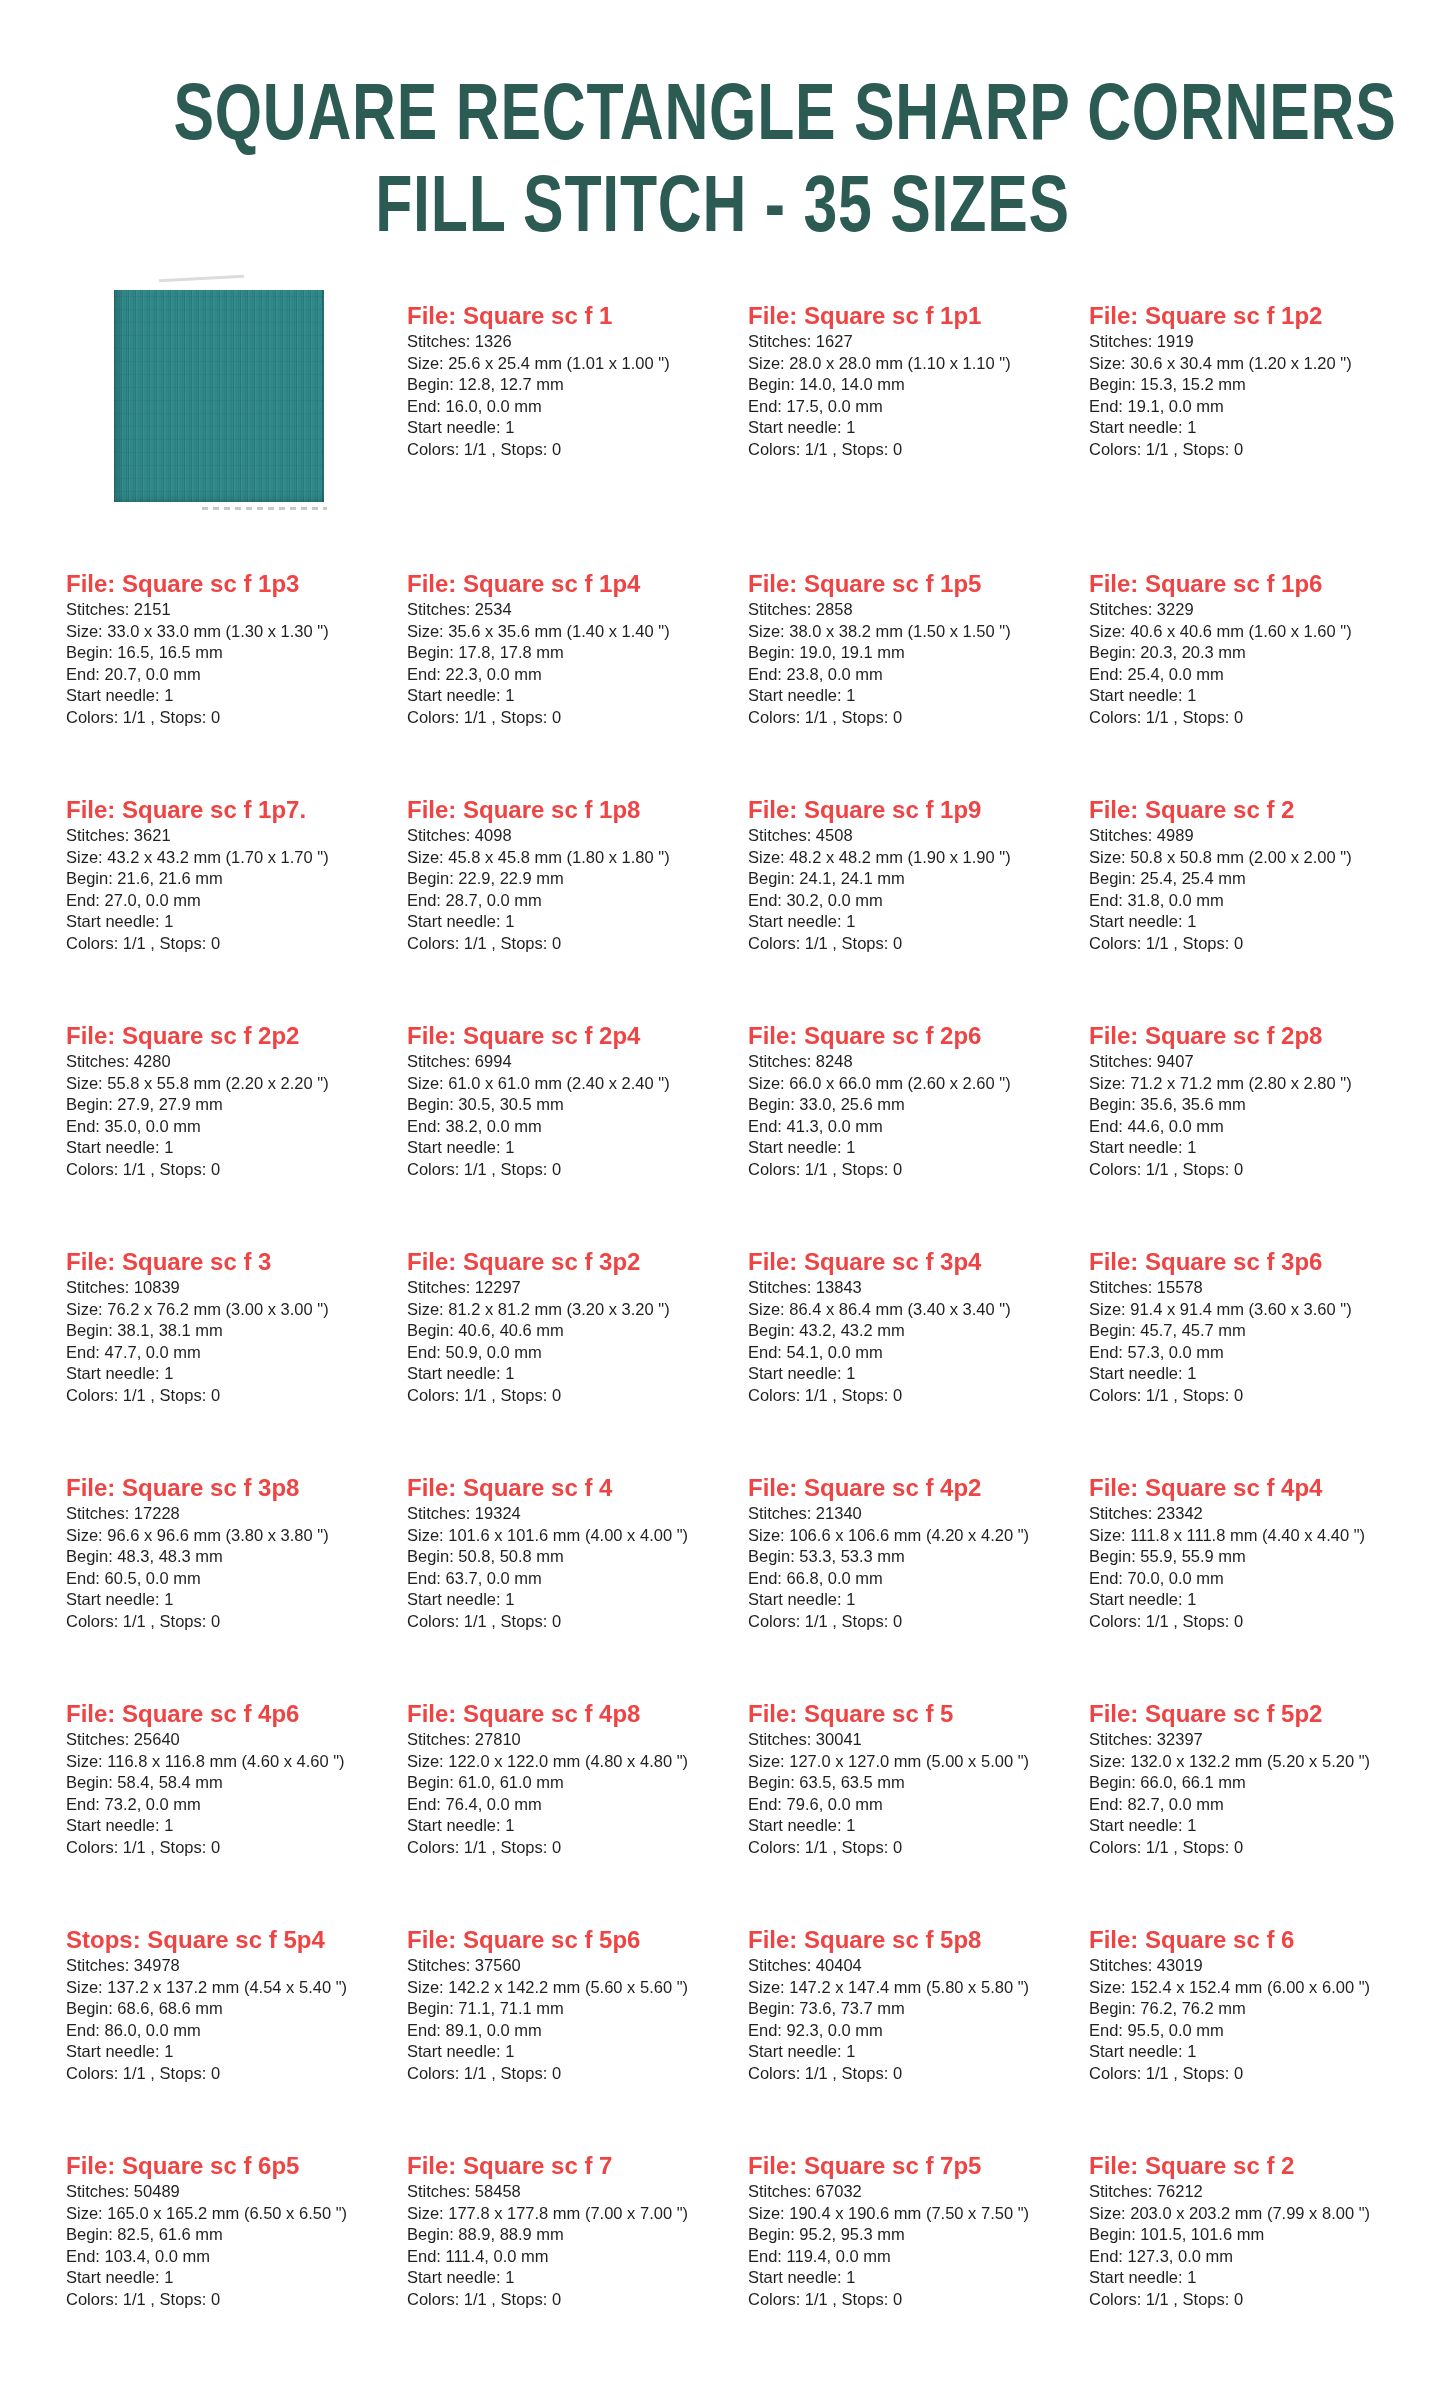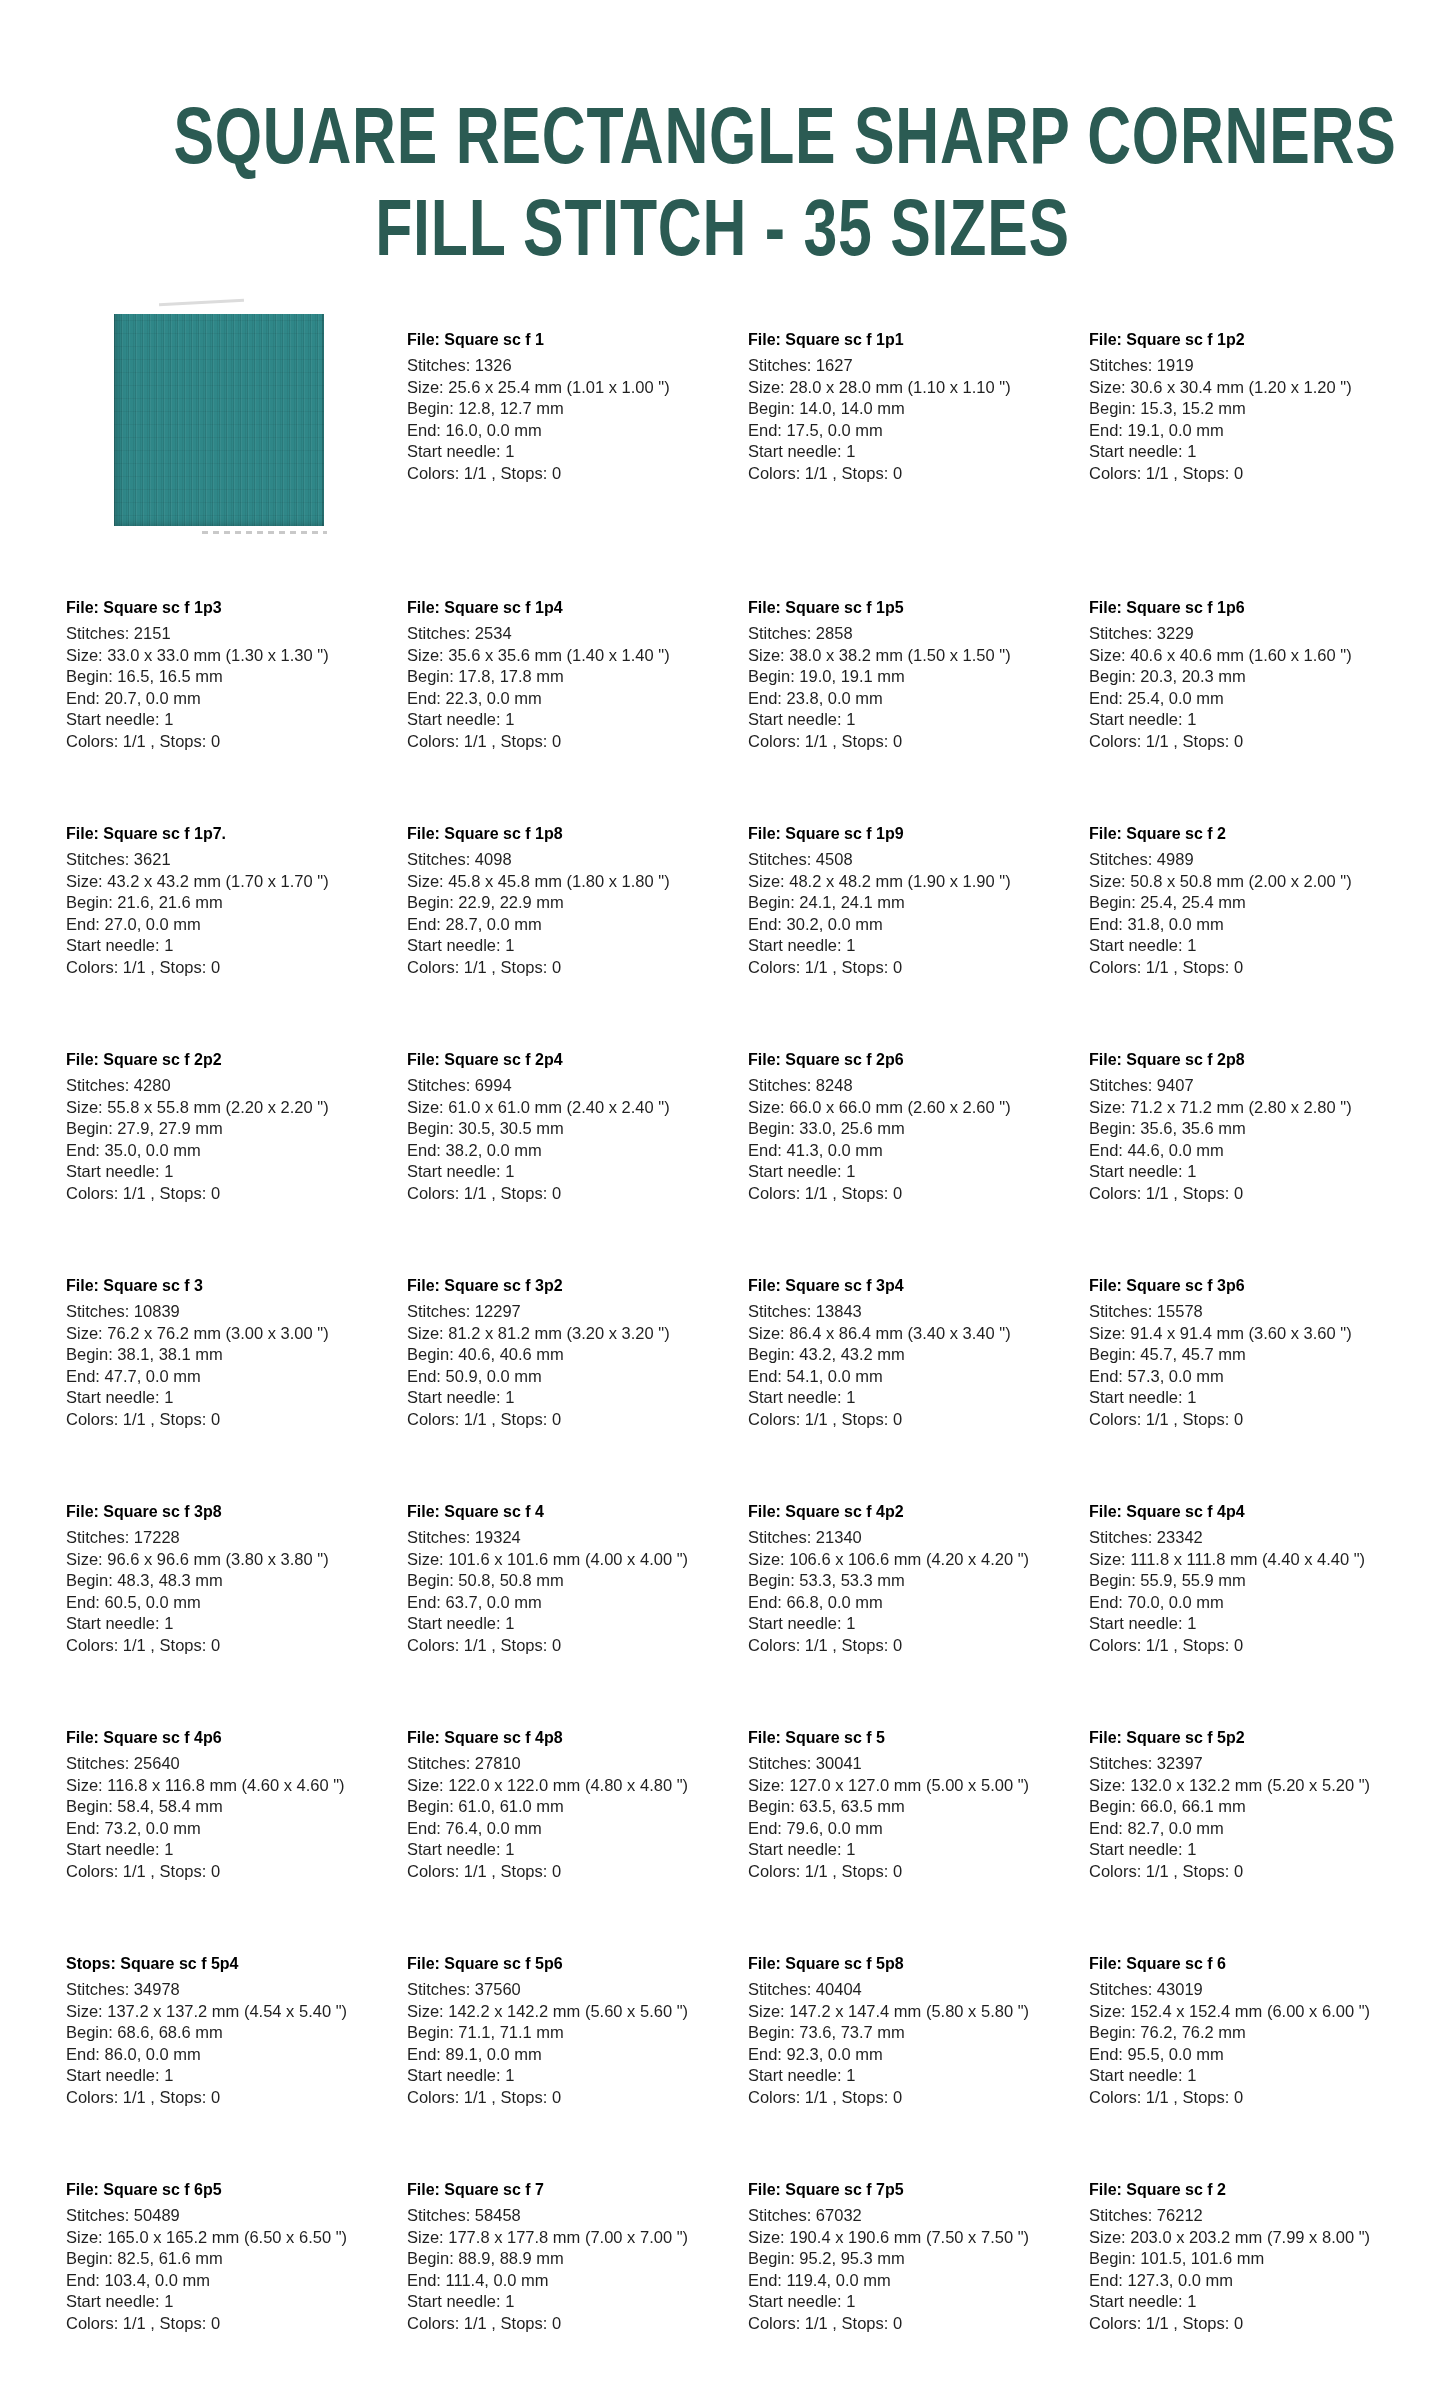--- a/index.html
+++ b/index.html
@@ -4,21 +4,21 @@
 <style>
   html, body { margin:0; padding:0; background:#ffffff; }
   .page {
     position:relative;
     width:1445px;
     height:2396px;
     overflow:hidden;
     background:var(--background, #ffffff);
     font-family:"Liberation Sans", sans-serif;
   }
-  header { padding-top:90px; }
+  header { padding-top:66px; }
   .title-line {
     text-align:center;
     white-space:nowrap;
     font-weight:700;
     color:var(--title-text, #2B5B53);
     font-size:80px;
     line-height:92px;
     transform:scaleX(0.76);
     transform-origin:50% 50%;
     letter-spacing:1px;
@@ -26,24 +26,24 @@
   .grid {
     display:grid;
     grid-template-columns:repeat(4, 341px);
     margin-left:66px;
     margin-top:40px;
     row-gap:56px;
     align-items:start;
   }
   .cell.entry { padding:14px 26px 0 0; }
   .entry-heading {
-    font-size:16px;
+    font-size:24px;
     line-height:24px;
     font-weight:700;
-    color:#000000;
+    color:#ef4444;
     margin-bottom:3px;
     white-space:nowrap;
   }
   .entry-line {
     font-size:16.5px;
     line-height:21.5px;
     color:#1f1f1f;
     white-space:nowrap;
   }
   .swatch-cell { padding-top:0; }

